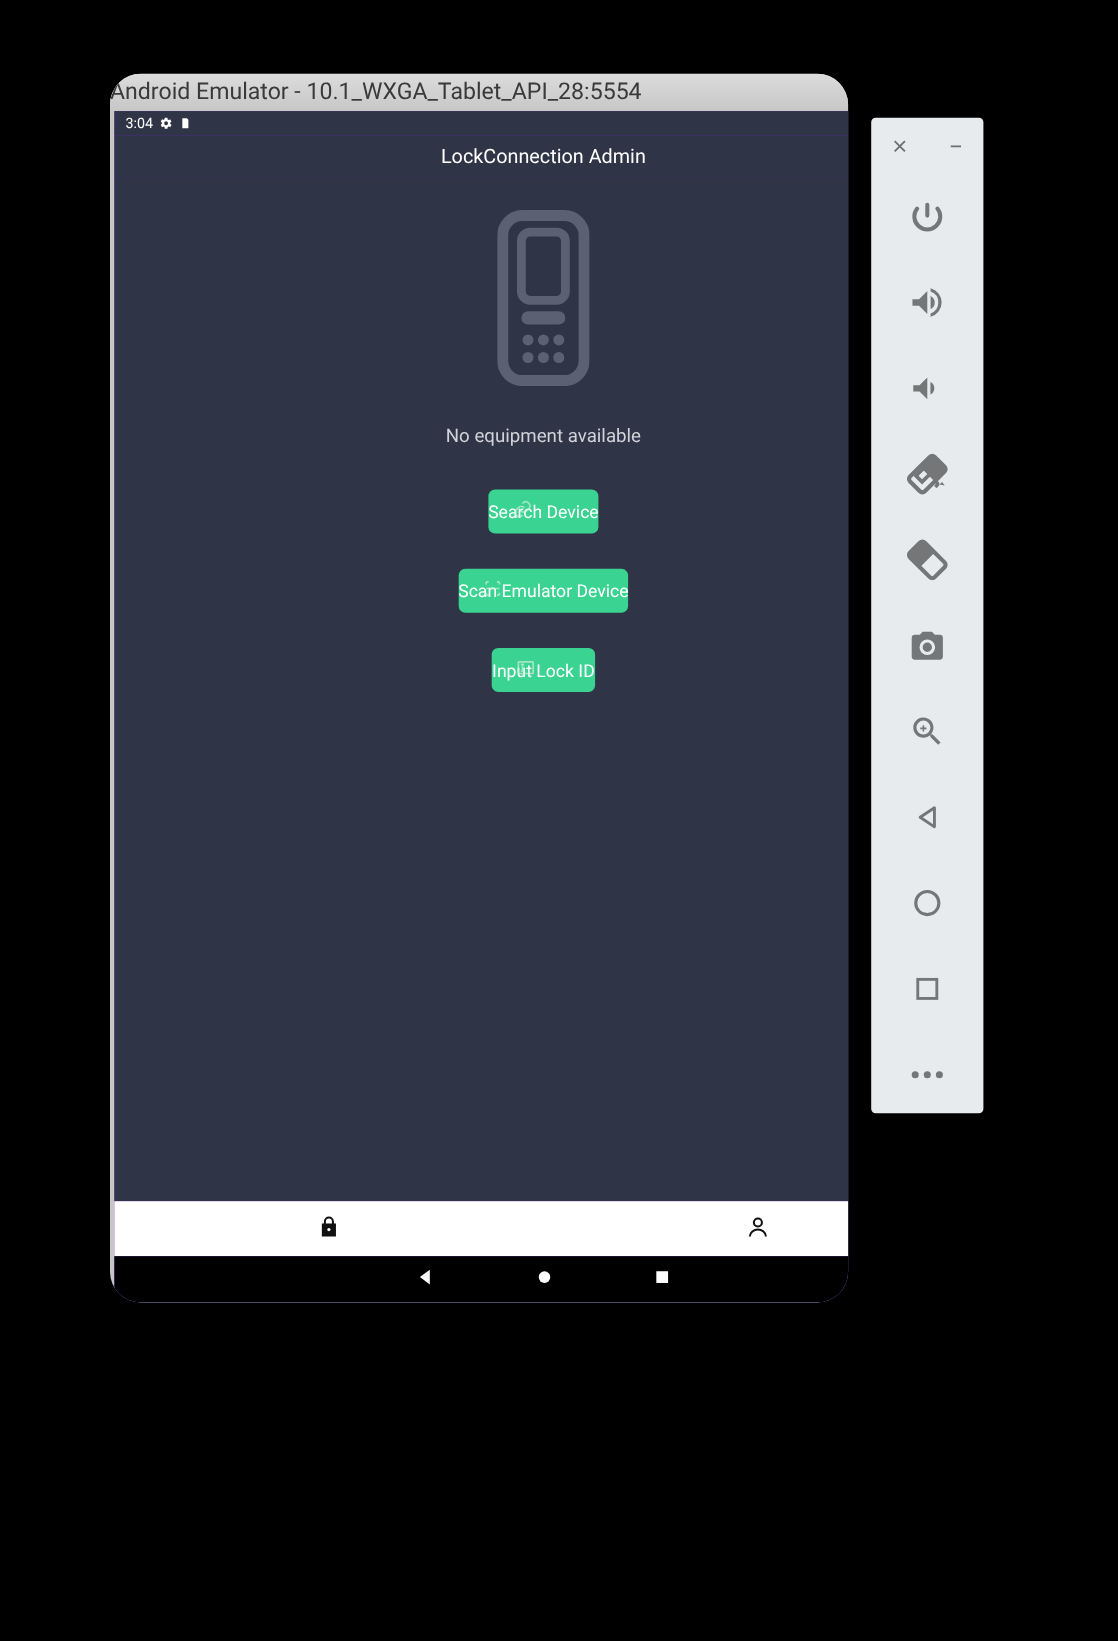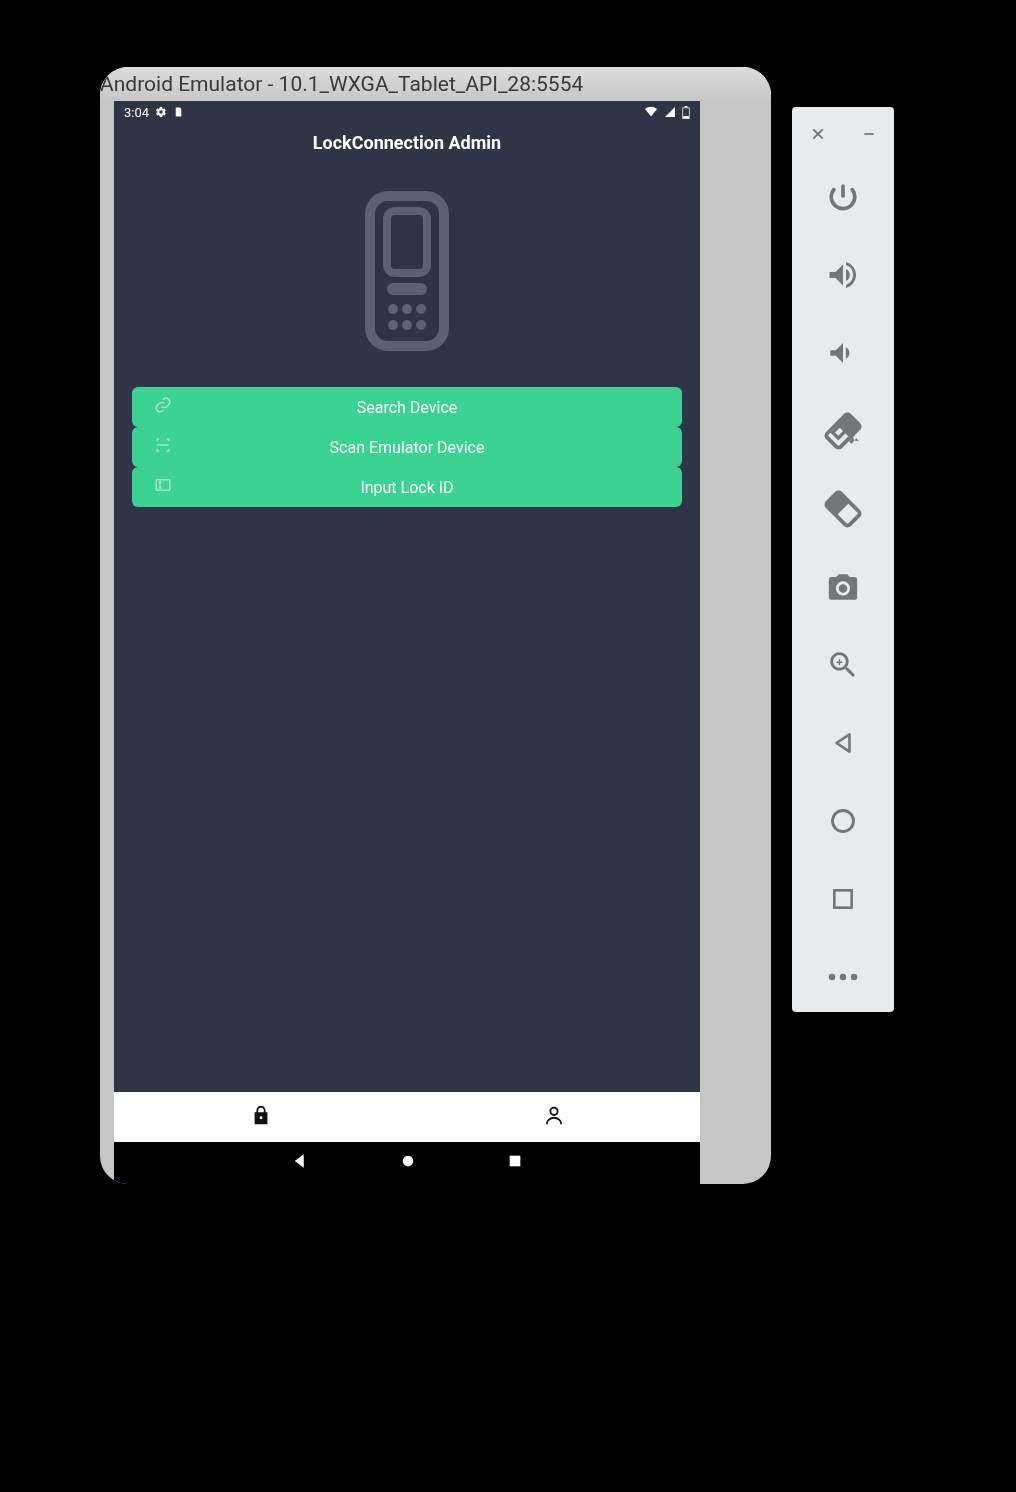--- a/index.html
+++ b/index.html
@@ -18,22 +18,22 @@
     height: 34px;
     line-height: 34px;
     font-size: 21px;
     color: #3a3a3a;
     background: linear-gradient(#dcdcdc,#c7c7c7);
   }
 
   
   .device-screen {
     position: absolute;
-    left: 14px; top: 34px;
-    width: 586px; height: 1083px;
+    left: 4px; top: 34px;
+    width: 780px; height: 1083px;
     background: #6d28d9;
   }
 
   
   .status-bar {
     height: 22px;
     background: #2f3446;
     color: #fff;
     font-size: 13px;
     display: flex;
@@ -48,21 +48,21 @@
   .app-header {
     height: 38px;
     background: #2f3446;
     display: flex;
     align-items: center;
     justify-content: center;
   }
   .app-header span {
     color: #fff;
     font-size: 18px;
-    font-weight: 700;
+    font-weight: 400;
   }
 
   
   .app-body {
     background: #2f3446;
     height: 931px; 
     padding-top: 30px;
   }
 
   .device-illustration {
@@ -74,22 +74,23 @@
   .no-equipment {
     color: #d1d3d9;
     font-size: 17px;
     text-align: center;
     margin-bottom: 38px;
   }
 
   .action-buttons {
     display: flex;
     flex-direction: column;
-    gap: 0;
+    gap: 32px;
     padding: 0 18px;
+    align-items: center;
   }
   .action-button {
     position: relative;
     height: 40px;
     border-radius: 6px;
     background: #3bd392;
     display: flex;
     align-items: center;
     justify-content: center;
     cursor: pointer;
@@ -216,20 +217,21 @@
           <rect x="22" y="92" width="40" height="12" rx="6" fill="#5b6072"></rect>
           <circle cx="28" cy="118" r="5" fill="#5b6072"></circle>
           <circle cx="42" cy="118" r="5" fill="#5b6072"></circle>
           <circle cx="56" cy="118" r="5" fill="#5b6072"></circle>
           <circle cx="28" cy="134" r="5" fill="#5b6072"></circle>
           <circle cx="42" cy="134" r="5" fill="#5b6072"></circle>
           <circle cx="56" cy="134" r="5" fill="#5b6072"></circle>
         </svg>
       </div>
 
+      <div class="no-equipment">No equipment available</div>
 
       <div class="action-buttons">
 
         <div class="action-button">
           <span class="btn-icon">
             <svg width="18" height="18" viewBox="0 0 24 24" fill="none" stroke="#cfeede" stroke-width="2">
                 <path d="M10 14a5 5 0 0 0 7 0l3-3a5 5 0 0 0-7-7l-1 1"></path>
                 <path d="M14 10a5 5 0 0 0-7 0l-3 3a5 5 0 0 0 7 7l1-1"></path>
               </svg>
           </span>

